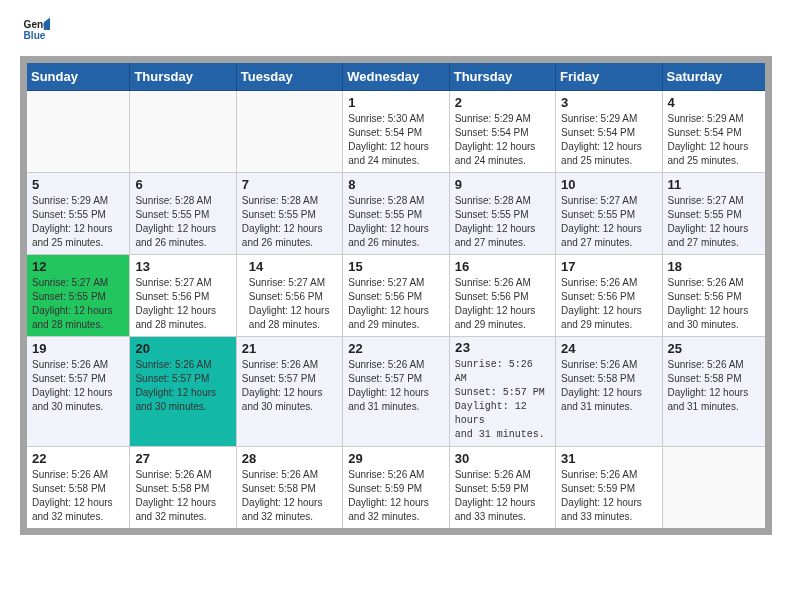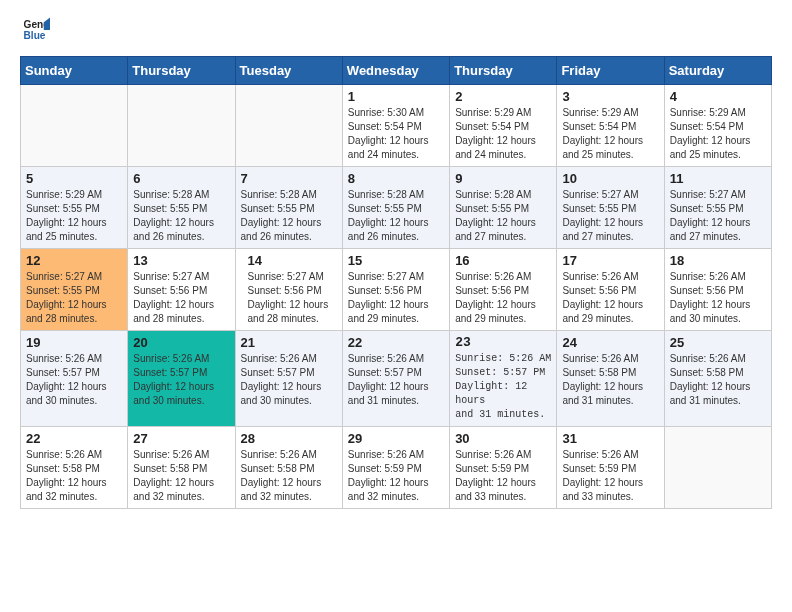--- a/index.html
+++ b/index.html
@@ -40,21 +40,21 @@
       line-height: 1.1;
     }
     .location-title {
       font-size: 16px;
       color: #444;
       margin-top: 2px;
     }
     .calendar {
       width: 100%;
       border-collapse: collapse;
-      border: 1px solid #a3a3a3;
+      border: 7px solid #a3a3a3;
     }
     .calendar th {
       background: #2563a8;
       color: #fff;
       font-size: 13px;
       font-weight: bold;
       padding: 6px 4px;
       text-align: left;
       border: 1px solid #1a4a8a;
     }
@@ -207,21 +207,21 @@
           </td>
           <td style="background: rgb(240, 244, 250);">
             <span class="day-num">11</span>
             <div class="day-info" style="white-space: pre-line;">Sunrise: 5:27 AM
 Sunset: 5:55 PM
 Daylight: 12 hours
 and 27 minutes.</div>
           </td>
         </tr>
         <tr>
-          <td style="background: #fdba74;">
+          <td style="background: #22c55e;">
             <span class="day-num">12</span>
             <div class="day-info" style="white-space: pre-line;">Sunrise: 5:27 AM
 Sunset: 5:55 PM
 Daylight: 12 hours
 and 28 minutes.</div>
           </td>
           <td style="background: rgb(255, 255, 255);">
             <span class="day-num">13</span>
             <div class="day-info" style="white-space: pre-line;">Sunrise: 5:27 AM
 Sunset: 5:56 PM

